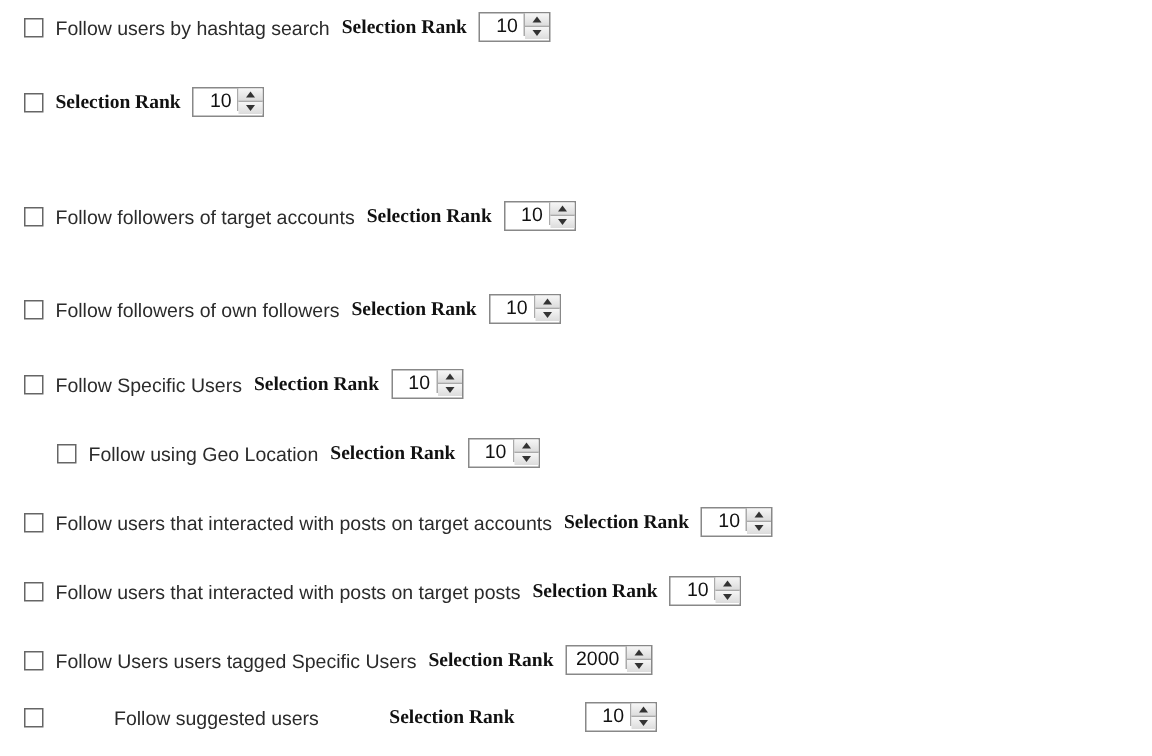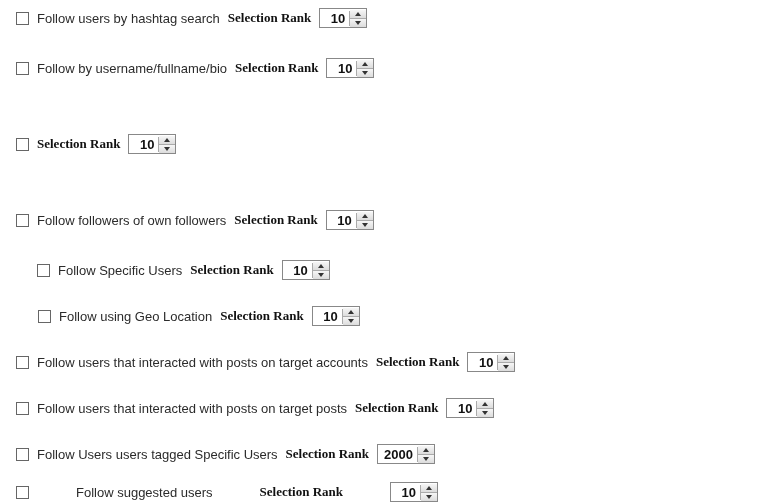--- a/index.html
+++ b/index.html
@@ -29,25 +29,24 @@
   .option-label {
     color: #2b2b2b;
   }
   .bold-label {
     font-weight: 700;
     color: #111;
     font-family: Liberation Serif, serif;
   }
   .numbox {
     display: inline-flex;
-    align-items: center;
+    align-items: flex-start;
     height: 20px;
     border: 1px solid #888;
     background: #fff;
-    font-weight: bold;
   }
   .numbox .value {
     display: inline-flex;
     align-items: center;
     justify-content: flex-end;
     padding: 0 4px 0 6px;
     min-width: 30px;
     font-size: 13px;
     color: #111;
     border-right: 1px solid #aaa;
@@ -88,78 +87,78 @@
           <div class="spin-btn">
             <svg width="10" height="8" viewBox="0 0 10 8">
               <polygon points="2,2 5,6 8,2" fill="#333"></polygon>
             </svg>
           </div>
         </div>
       </div>
     </div>
     <div class="row" style="margin-top: 30px;">
       <div class="checkbox"></div>
-      <span class="option-label">Follow by username/fullname/bio</span>
       <span class="bold-label">Selection Rank</span>
       <div class="numbox">
         <span class="value">10</span>
         <div class="spinner">
           <div class="spin-btn">
             <svg width="10" height="8" viewBox="0 0 10 8">
               <polygon points="2,6 5,2 8,6" fill="#333"></polygon>
             </svg>
           </div>
           <div class="spin-btn">
             <svg width="10" height="8" viewBox="0 0 10 8">
               <polygon points="2,2 5,6 8,2" fill="#333"></polygon>
             </svg>
           </div>
         </div>
       </div>
     </div>
     <div class="row" style="margin-top: 56px;">
       <div class="checkbox"></div>
-      <span class="bold-label">Selection Rank</span>
-      <div class="numbox">
-        <span class="value">10</span>
-        <div class="spinner">
-          <div class="spin-btn">
-            <svg width="10" height="8" viewBox="0 0 10 8">
-              <polygon points="2,6 5,2 8,6" fill="#333"></polygon>
-            </svg>
-          </div>
-          <div class="spin-btn">
-            <svg width="10" height="8" viewBox="0 0 10 8">
-              <polygon points="2,2 5,6 8,2" fill="#333"></polygon>
-            </svg>
-          </div>
-        </div>
-      </div>
-    </div>
-    <div class="row" style="margin-top: 56px;">
+      <span class="option-label">Follow followers of target accounts</span>
+      <span class="bold-label">Selection Rank</span>
+      <div class="numbox">
+        <span class="value">10</span>
+        <div class="spinner">
+          <div class="spin-btn">
+            <svg width="10" height="8" viewBox="0 0 10 8">
+              <polygon points="2,6 5,2 8,6" fill="#333"></polygon>
+            </svg>
+          </div>
+          <div class="spin-btn">
+            <svg width="10" height="8" viewBox="0 0 10 8">
+              <polygon points="2,2 5,6 8,2" fill="#333"></polygon>
+            </svg>
+          </div>
+        </div>
+      </div>
+    </div>
+    <div class="row" style="margin-top: 42px;">
       <div class="checkbox"></div>
       <span class="option-label">Follow followers of own followers</span>
       <span class="bold-label">Selection Rank</span>
       <div class="numbox">
         <span class="value">10</span>
         <div class="spinner">
           <div class="spin-btn">
             <svg width="10" height="8" viewBox="0 0 10 8">
               <polygon points="2,6 5,2 8,6" fill="#333"></polygon>
             </svg>
           </div>
           <div class="spin-btn">
             <svg width="10" height="8" viewBox="0 0 10 8">
               <polygon points="2,2 5,6 8,2" fill="#333"></polygon>
             </svg>
           </div>
         </div>
       </div>
     </div>
-    <div class="row" style="margin-top: 30px; margin-left: 21px;">
+    <div class="row" style="margin-top: 30px;">
       <div class="checkbox"></div>
       <span class="option-label">Follow Specific Users</span>
       <span class="bold-label">Selection Rank</span>
       <div class="numbox">
         <span class="value">10</span>
         <div class="spinner">
           <div class="spin-btn">
             <svg width="10" height="8" viewBox="0 0 10 8">
               <polygon points="2,6 5,2 8,6" fill="#333"></polygon>
             </svg>

